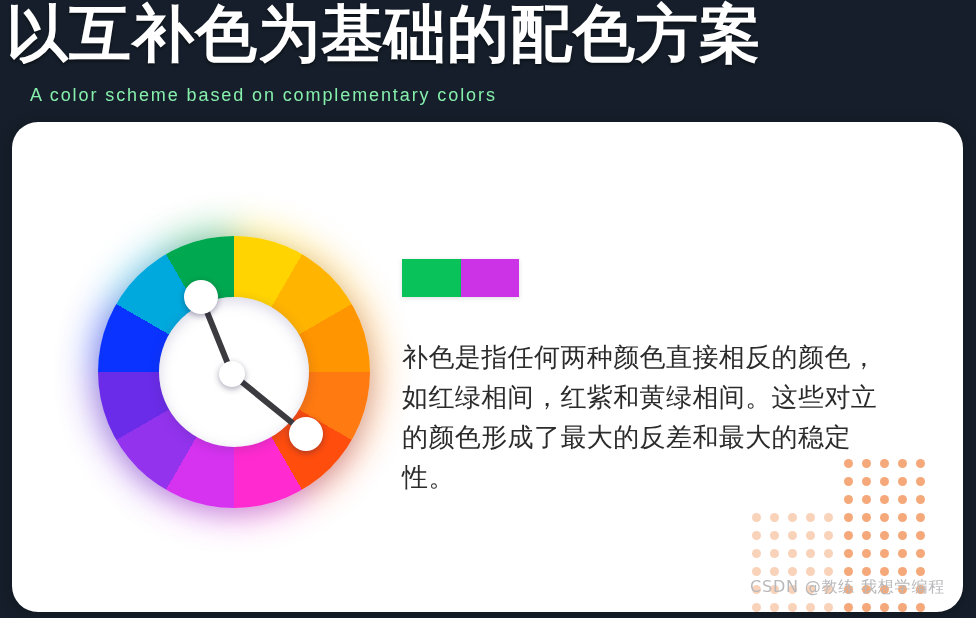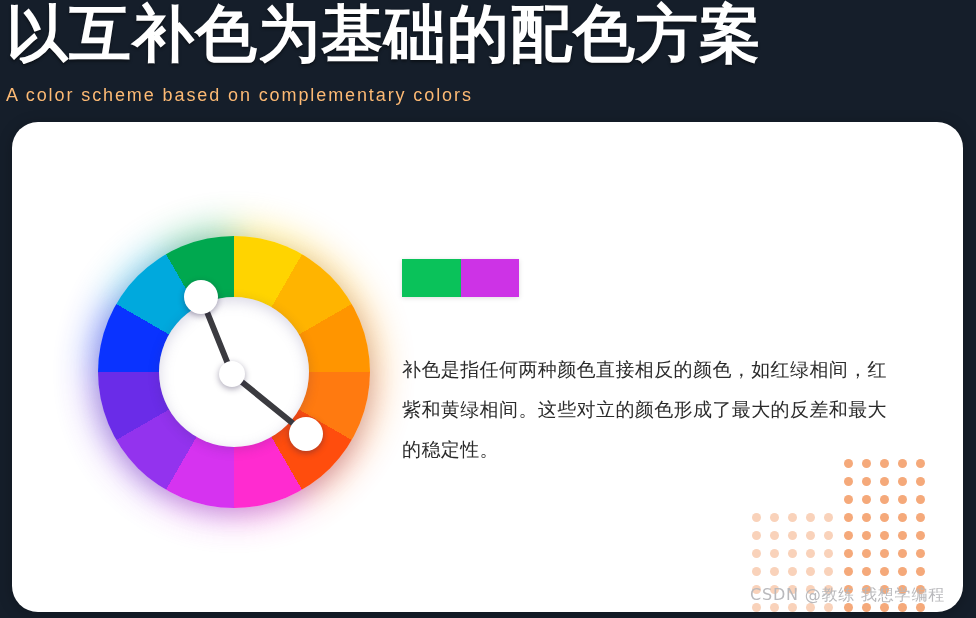--- a/index.html
+++ b/index.html
@@ -164,49 +164,49 @@
     left: 390px; top: 137px;
     width: 500px;
   }
   #swatch-row {
     display: flex;
     width: 117px; height: 38px;
     box-shadow: 0 1px 5px rgba(0,0,0,.13);
   }
   .swatch { flex: 1 1 50%; height: 100%; }
   #body-text {
-    margin-top: 52px;
+    margin-top: 40px;
     width: 490px;
-    font-size: 19px;
+    font-size: 26px;
     line-height: 40px;
     color: #2b2b2b;
     letter-spacing: .4px;
     font-family: "DejaVu Sans", "Liberation Sans", sans-serif;
   }
 
   
   #watermark {
     position: absolute;
-    right: 18px; bottom: 6px;
+    right: 18px; bottom: 14px;
     font-size: 16px;
     color: #b9b9bc;
     letter-spacing: .8px;
     white-space: nowrap;
     font-family: "DejaVu Sans", "Liberation Sans", sans-serif;
     margin-left: 12px;
   }
 </style>
 </head>
 <body>
 
 <div id="stage" style="background: rgb(21, 30, 42);">
 
   <div id="header" style="background: rgb(21, 30, 42);">
     <div id="page-title" style="color: rgb(255, 255, 255);">以互补色为基础的配色方案</div>
-    <div id="page-subtitle" style="color: #fdba74;">A color scheme based on complementary colors</div>
+    <div id="page-subtitle" style="color: #86efac; margin-left: 24px;">A color scheme based on complementary colors</div>
   </div>
 
   <div id="card" style="background: rgb(255, 255, 255); border-radius: 26px;">
 
     <div id="dot-pattern">
       <div class="dot-block" id="dots-light" style="left: 0px; bottom: 0px; grid-template-columns: repeat(5, 18px); grid-template-rows: repeat(6, 18px); color: rgb(249, 210, 186);">
           <span class="dot"></span>
           <span class="dot"></span>
           <span class="dot"></span>
           <span class="dot"></span>

